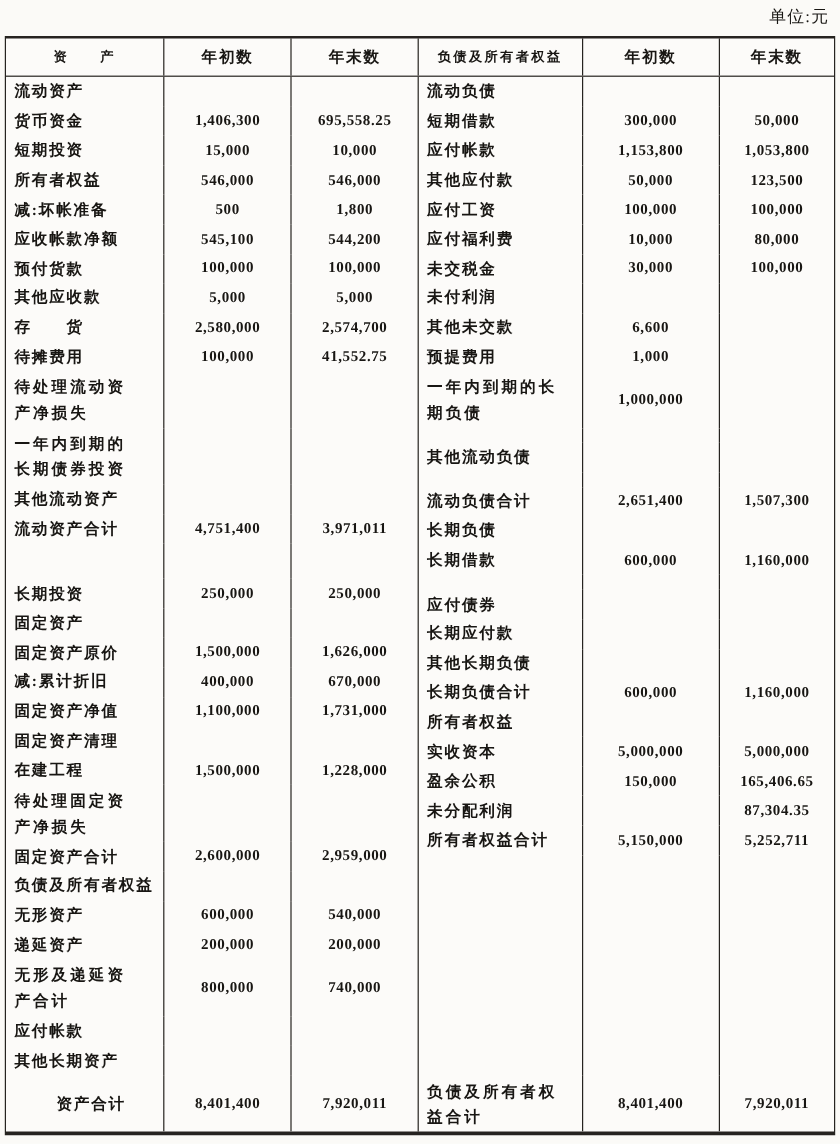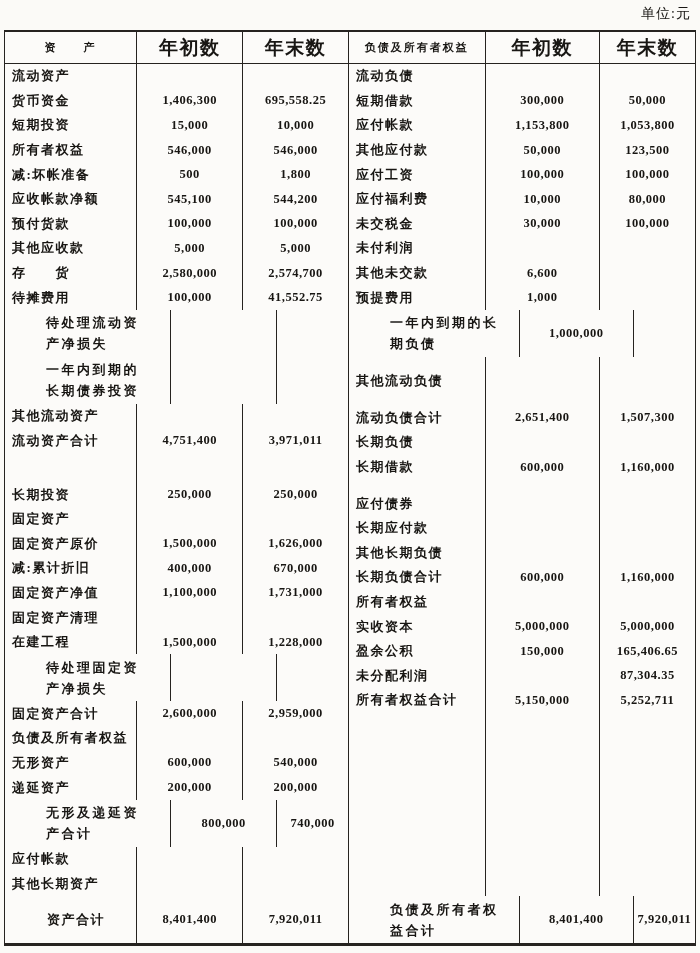--- a/index.html
+++ b/index.html
@@ -43,31 +43,31 @@
   .row.wrap{flex:0 0 47px;}
   .row.total{flex:0 0 47px;}
   .row.gap{flex:0 0 12px;}
   .row.flex{flex:1 1 0;}
   .c{display:flex;align-items:center;box-sizing:border-box;min-width:0;}
   .c.name{
     width:var(--c1);padding-left:7px;
     border-right:1px solid var(--line);
     font-size:13px;font-weight:bold;letter-spacing:1.5px;
   }
-  .row.wrap .c.name{letter-spacing:2.5px;line-height:21px;padding-right:18px;margin-left:34px;}
+  .row.wrap .c.name{letter-spacing:2.5px;line-height:21px;padding-right:18px;}
   .c.v1{width:var(--c2);border-right:1px solid var(--line);justify-content:center;}
   .c.v2{flex:1;justify-content:center;}
   .c.v1,.c.v2{
     font-size:12.5px;font-weight:bold;letter-spacing:0.5px;
     font-family:"Liberation Serif","DejaVu Serif",serif;
   }
   .row.indent .c.name{padding-left:42px;}
   .header .c{font-size:11px;font-weight:bold;}
   .header .c.name{padding-left:0;justify-content:center;letter-spacing:2px;}
-  .header .c.v1,.header .c.v2{font-size:19px;letter-spacing:1.5px;}
+  .header .c.v1,.header .c.v2{font-size:13px;letter-spacing:1.5px;}
 </style>
 </head>
 <body>
 
 <div class="unit">单位:元</div>
 
 <div class="sheet">
   <div class="header">
     <div class="half left">
       <div class="c name">资　　产</div>

